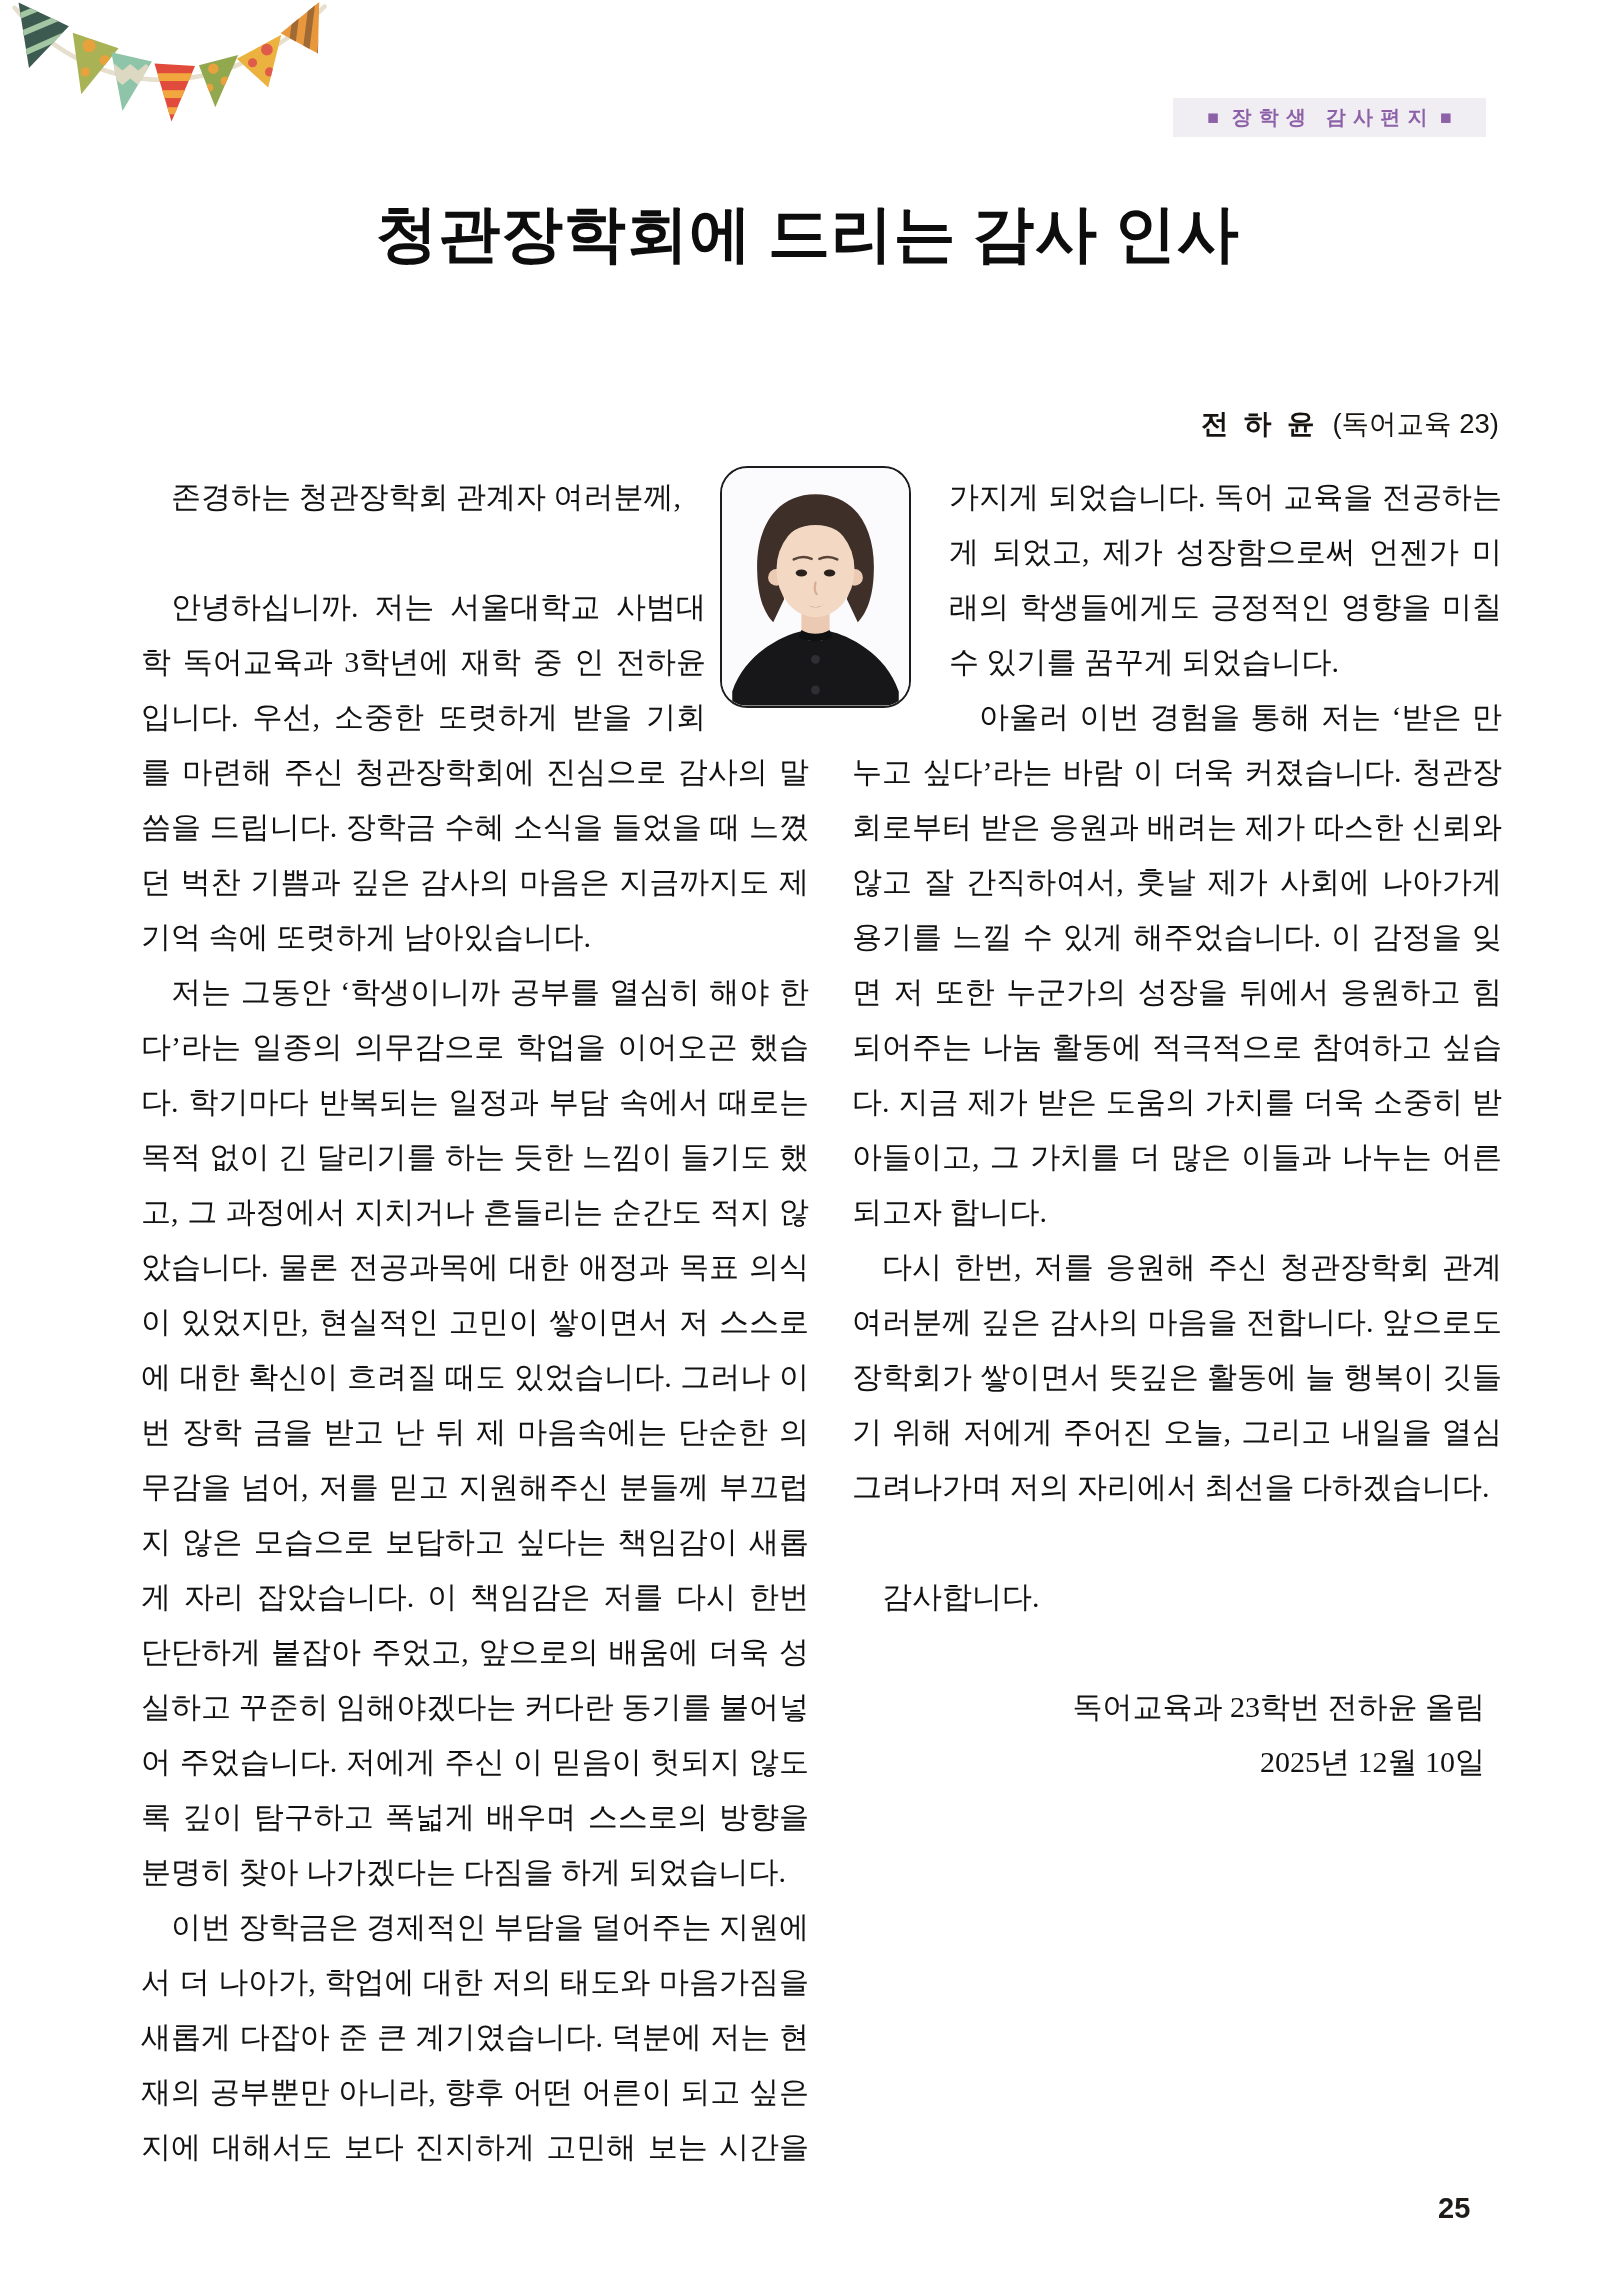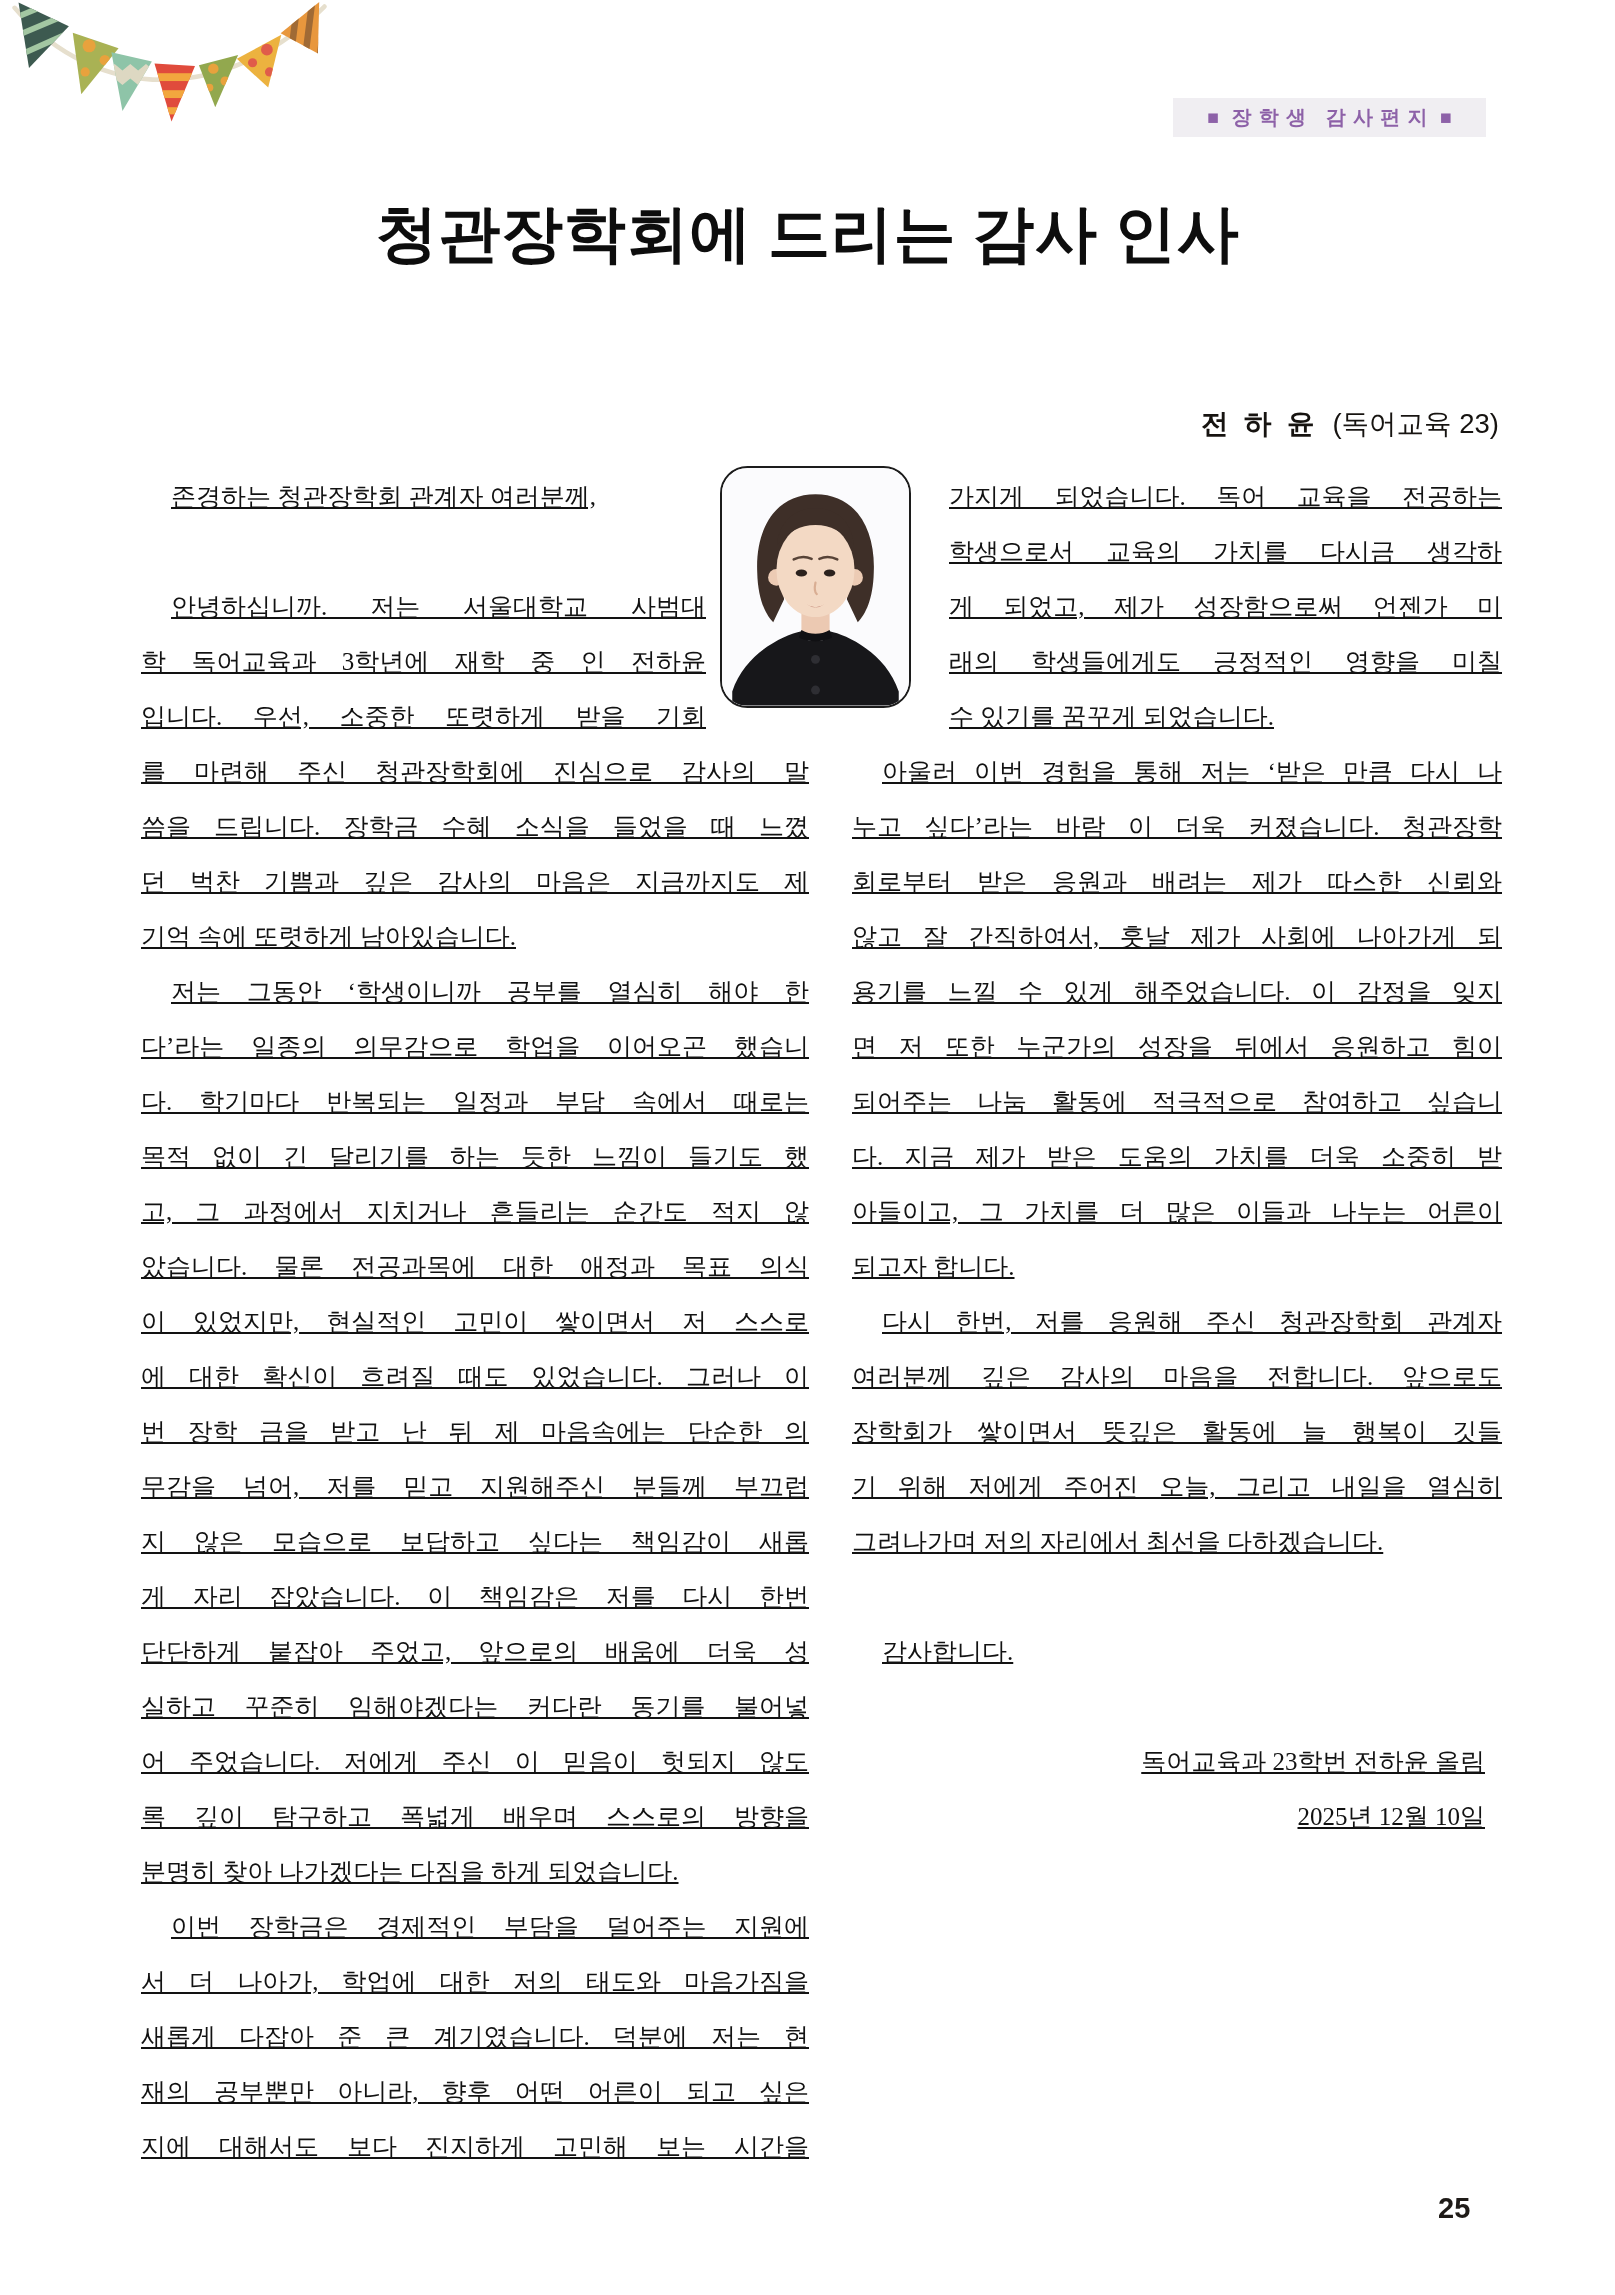--- a/index.html
+++ b/index.html
@@ -33,21 +33,21 @@
 
   
   .author {
     position:absolute; top:375px; right:116px; font-size:27.5px;
     font-family:"Liberation Sans","DejaVu Sans",sans-serif; color:#161310;margin-top:31px;
   }
   .author .nm { font-weight:bold; letter-spacing:3.9px; }
   .author .dp { font-weight:normal; margin-left:6.5px; }
 
   
-  .col { position:absolute; top:469px; font-size:25px; line-height:55px; color:#121212;text-decoration:underline; }
+  .col { position:absolute; top:469px; font-size:30px; line-height:55px; color:#121212; }
   .col-left  { left:141px;  width:668px; }
   .col-right { left:852px; width:650px;  }
   .photo-gap-left  { float:right; width:103px; height:241px; }
   .photo-gap-right { float:left;  width:97px; height:275px; }
   .line { height:55px; overflow:hidden; }
   .line.blank { }
   .a-j { text-align:justify; text-align-last:justify; }
   .a-l { text-align:left; }
   .a-r { text-align:right; padding-right:17px; }
   .ind { text-indent:30px; }
@@ -201,21 +201,20 @@
       <div class="line a-j ind">이번 장학금은 경제적인 부담을 덜어주는 지원에</div>
       <div class="line a-j">서 더 나아가, 학업에 대한 저의 태도와 마음가짐을</div>
       <div class="line a-j">새롭게 다잡아 준 큰 계기였습니다. 덕분에 저는 현</div>
       <div class="line a-j">재의 공부뿐만 아니라, 향후 어떤 어른이 되고 싶은</div>
       <div class="line a-j">지에 대해서도 보다 진지하게 고민해 보는 시간을</div>
     </div>
 
   <div class="col col-right">
     <div class="photo-gap-right"></div>
   <div class="line a-j">가지게 되었습니다. 독어 교육을 전공하는</div>
-      <div class="line a-j">학생으로서 교육의 가치를 다시금 생각하</div>
       <div class="line a-j">게 되었고, 제가 성장함으로써 언젠가 미</div>
       <div class="line a-j">래의 학생들에게도 긍정적인 영향을 미칠</div>
       <div class="line a-l">수 있기를 꿈꾸게 되었습니다.</div>
       <div class="line a-j ind">아울러 이번 경험을 통해 저는 ‘받은 만큼 다시 나</div>
       <div class="line a-j">누고 싶다’라는 바람 이 더욱 커졌습니다. 청관장학</div>
       <div class="line a-j">회로부터 받은 응원과 배려는 제가 따스한 신뢰와</div>
       <div class="line a-j">않고 잘 간직하여서, 훗날 제가 사회에 나아가게 되</div>
       <div class="line a-j">용기를 느낄 수 있게 해주었습니다. 이 감정을 잊지</div>
       <div class="line a-j">면 저 또한 누군가의 성장을 뒤에서 응원하고 힘이</div>
       <div class="line a-j">되어주는 나눔 활동에 적극적으로 참여하고 싶습니</div>

